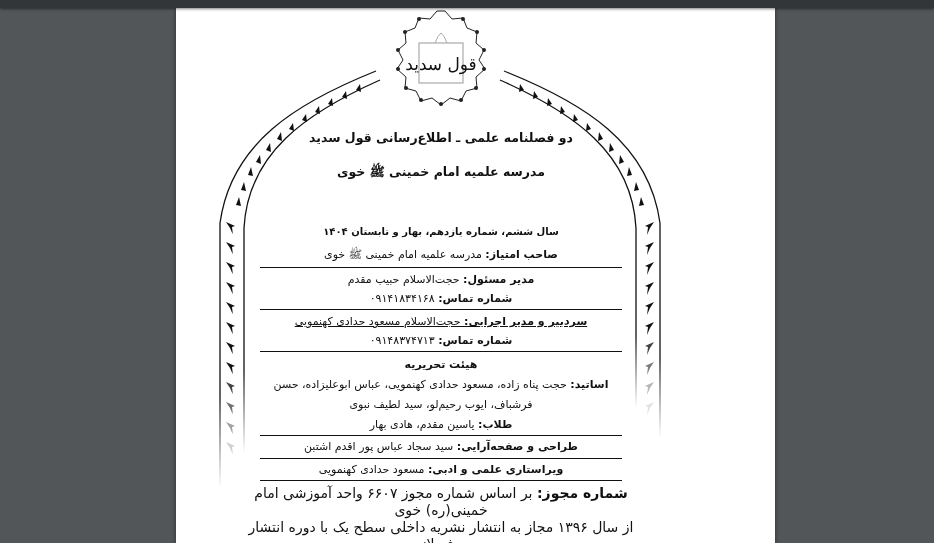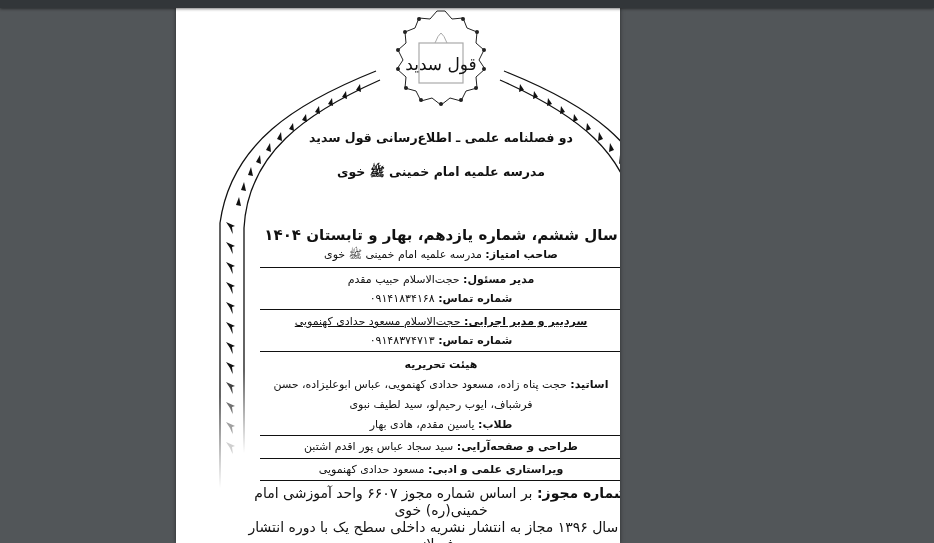--- a/index.html
+++ b/index.html
@@ -8,21 +8,21 @@
     background:#525659;
     font-family:"DejaVu Sans", sans-serif;
   }
   .topbar {
     position:absolute; left:0; top:0; width:934px; height:8px;
     background:#323639;
     box-shadow:0 1px 3px rgba(0,0,0,0.5);
     z-index:3;
   }
   .page {
-    position:absolute; left:176px; top:8px; width:444px; height:535px;
+    position:absolute; left:176px; top:8px; width:599px; height:535px;
     background:#ffffff;
     box-shadow:0 0 4px rgba(0,0,0,0.5);
     overflow:hidden;
   }
   .arch { position:absolute; left:0; top:0; }
   .emblem { position:absolute; left:212px; top:0; width:106px; height:100px; }
   .content {
     position:absolute; left:84px; top:0; width:362px;
     direction:rtl; text-align:center; color:#111;
     font-family:"DejaVu Sans", sans-serif;
@@ -134,21 +134,21 @@
 
     <rect x="31" y="35" width="44" height="40" fill="none" stroke="#aaa" stroke-width="1.2"></rect>
     <path d="M47 35 q3 -8 6 -10 q3 2 6 10" fill="none" stroke="#aaa" stroke-width="1"></path>
     <text x="53" y="62" text-anchor="middle" font-family="DejaVu Serif, serif" font-size="17" fill="#111">قول سدید</text>
   </svg>
 
   <div class="content">
     <div class="title1">دو فصلنامه علمی ـ اطلاع‌رسانی قول سدید</div>
     <div class="title2">مدرسه علمیه امام خمینی ﷺ خوی</div>
 
-    <div class="line" style="top:218px;font-weight:bold;font-size:15px;">سال ششم، شماره یازدهم، بهار و تابستان ۱۴۰۴</div>
+    <div class="line" style="top:218px;font-weight:bold;font-size:10px;">سال ششم، شماره یازدهم، بهار و تابستان ۱۴۰۴</div>
     <div class="line" style="top:240px;"><b>صاحب امتیاز:</b><span> مدرسه علمیه امام خمینی ﷺ خوی</span></div>
     <div class="hr" style="top:259px;"></div>
 
     <div class="line" style="top:265px;text-align:center;"><b>مدیر مسئول:</b><span> حجت‌الاسلام حبیب مقدم</span></div>
     <div class="line" style="top:284px;"><b>شماره تماس:</b><span> ۰۹۱۴۱۸۳۴۱۶۸</span></div>
     <div class="hr" style="top:301px;"></div>
 
     <div class="line" style="top:307px;text-decoration:underline;"><b>سردبیر و مدیر اجرایی:</b><span> حجت‌الاسلام مسعود حدادی کهنمویی</span></div>
     <div class="line" style="top:326px;"><b>شماره تماس:</b><span> ۰۹۱۴۸۳۷۴۷۱۳</span></div>
     <div class="hr" style="top:343px;"></div>

